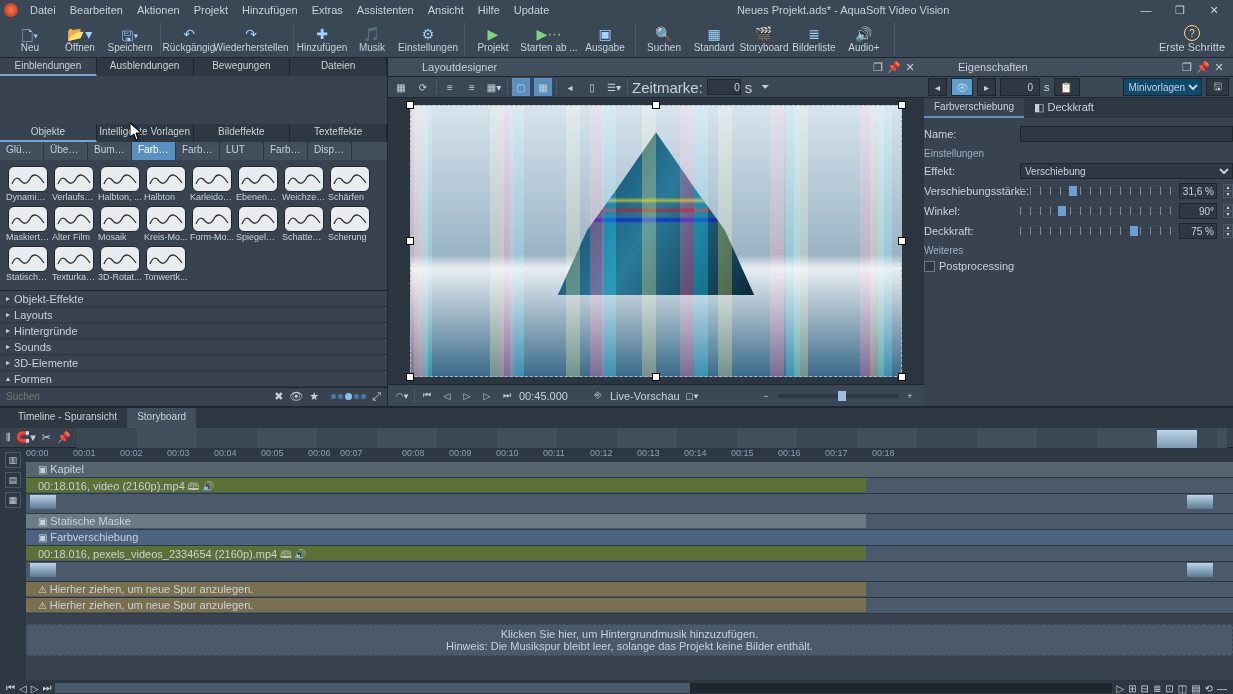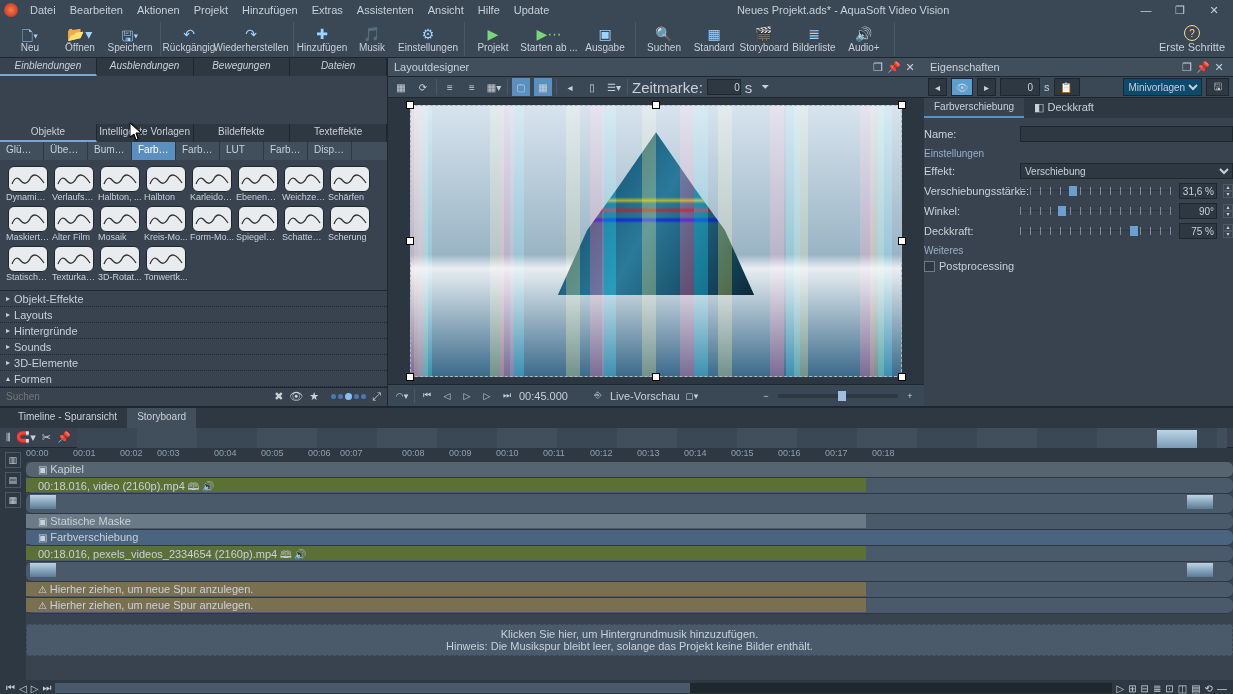--- a/index.html
+++ b/index.html
@@ -16,21 +16,21 @@
 .ribbtn .ricon { font-size: 14px; height: 16px; color: #9fd3ff; }
 .ribbtn .lbl { font-size: 10px; }
 .ribgrp { display:flex; border-right:1px solid #4a5764; padding-right:4px; margin-right:4px;}
 .spacer { flex:1; }
 .helpbtn { display:flex; flex-direction:column; align-items:center; justify-content:center; width:70px; height:34px;}
 .helpbtn .hcir { width:16px;height:16px;border-radius:50%;border:1px solid #ffd78a;color:#ffd78a;display:flex;align-items:center;justify-content:center;font-size:10px;}
 
 .mainrow { display: flex; height: 348px; }
 .leftpanel { width: 388px; background: #38434f; display: flex; flex-direction: column; border-right: 1px solid #1e262e; }
 .tabs { display: flex; height: 18px; background: #2e3842; }
-.tabs .tab { flex:1; text-align:center; font-size:10px; padding:2px 0; border-right:1px solid #1e262e;font-style:italic;}
+.tabs .tab { flex:1; text-align:center; font-size:10px; padding:2px 0; border-right:1px solid #1e262e;}
 .tabs .tab.active { background:#38434f; border-bottom:2px solid #7aa6d6; }
 .subtabs { display: flex; height: 18px; background: #2e3842; margin-top: 48px; }
 .subtabs .tab { flex:1; text-align:center; font-size:10px; padding:2px 0; border-right:1px solid #1e262e;}
 .subtabs .tab.active { background:#38434f; border-bottom:2px solid #7aa6d6; }
 .cats { display:flex; height:18px; background:#414e5c; overflow:hidden;}
 .cats .cat { padding:2px 6px; font-size:10px; border-right:1px solid #2e3842; white-space:nowrap; overflow:hidden; text-overflow:ellipsis; flex-shrink:0; width:44px;}
 .cats .cat.active { background:#5a8fc2; color:#fff; }
 
 .thumbgrid { padding: 6px; display:flex; flex-wrap:wrap; gap:2px; align-content:flex-start; max-height:170px; overflow:hidden;}
 .thumb { width:44px; display:flex; flex-direction:column; align-items:center; }
@@ -42,21 +42,21 @@
 .acc { height:16px; display:flex; align-items:center; padding:0 6px; font-size:10px; border-bottom:1px dotted #1e262e;}
 .acc .tri { margin-right:4px; font-size:8px;}
 .search { height:18px; display:flex; align-items:center; padding:0 6px; border-top:1px solid #1e262e;}
 .search input { background:transparent; border:none; color:#97a6b4; font-size:10px; width:120px;}
 .search .sicons { margin-left:auto; display:flex; gap:6px; }
 .zoomdots { display:flex; gap:2px; align-items:center; margin-left:6px;}
 .zoomdots .zd { width:5px;height:5px;border-radius:50%;background:#4a7ab0; }
 
 .midpanel { width:536px; background:#38434f; display:flex; flex-direction:column;}
 .panehead { height:18px; background:#414e5c; display:flex; align-items:center; padding:0 6px; font-size:10px;}
-.panehead .phtitle { flex:1; }
+.panehead .phtitle { flex:1;margin-left:28px; }
 .panehead .phbtn { width:16px; text-align:center; }
 .designtb { height:22px; background:#3a4754; border-top:1px solid #1e262e; border-bottom:1px solid #1e262e; display:flex; align-items:center; padding:0 4px; gap:4px;}
 .designtb .dtb { width:18px; height:18px; display:flex;align-items:center;justify-content:center; border:1px solid transparent; font-size:10px;}
 .designtb .dtb.on { background:#5a8fc2; }
 .designtb .sep { width:1px; height:16px; background:#4a5764;}
 .designtb .dlbl { font-size:15px; }
 .designtb input.dnum { width:34px; height:16px; background:#2e3842; border:1px solid #1e262e; color:#c8d0d8; font-size:10px; text-align:right;}
 .canvas { flex:1; background:#2b3640; display:flex; align-items:center; justify-content:center; position:relative;}
 .canvasinner { width:500px; height:280px; position:relative; }
 .imgarea { position:absolute; inset:4px; border:1px dashed #b0b8c0; }
@@ -120,21 +120,21 @@
 .tltools { height:20px; display:flex; align-items:center; gap:6px; padding:0 6px; border-bottom:1px solid #1e262e;}
 .tltools .tlt { font-size:11px; }
 .tlstrip { flex:1; height:20px; background:repeating-linear-gradient(90deg,#3a4754 0 60px,#414e5c 60px 120px); position:relative;}
 .tlstrip .tstart { position:absolute; right:30px; top:2px; width:40px;height:18px; background:linear-gradient(#bcd4e6,#7a9ab4);}
 .tlbody { flex:1; display:flex; }
 .tlside { width:26px; background:#2e3842; display:flex;flex-direction:column; gap:4px; padding-top:4px; align-items:center;}
 .tlside .sb { width:16px;height:16px; border:1px solid #4a5764; font-size:9px; display:flex;align-items:center;justify-content:center;}
 .tlmain { flex:1; overflow:hidden; position:relative;}
 .ruler { height:14px; background:#2e3842; display:flex; position:relative;}
 .ruler .rt { position:absolute; font-size:9px; color:#8aa0b4; top:0;}
-.track { height:16px; background:#4a5a6a; border-bottom:1px solid #2e3842; position:relative; font-size:10px;border-radius:6px;}
+.track { height:16px; background:#4a5a6a; border-bottom:1px solid #2e3842; position:relative; font-size:10px;}
 .track.chap { background:#566470; }
 .track .bar { position:absolute; top:0; bottom:1px; background:#7a8a56; }
 .track .bar.eff { background:#6a7a86; }
 .track .bar.hint { background:#7a7050; }
 .track .txt { position:absolute; left:12px; top:1px; font-size:10px; }
 .track .thm { position:absolute; width:26px; height:14px; top:1px; background:linear-gradient(#bcd4e6,#5a7a94);}
 .musicdrop { height:32px; background:#4a5a6a; border:1px dashed #3a4754; display:flex;flex-direction:column;align-items:center;justify-content:center; font-size:10px; color:#9ab0c4; margin-top:10px;}
 .tlbottom { height:16px; background:#2e3842; display:flex; align-items:center; padding:0 6px; gap:4px;}
 .tlbottom .nb { font-size:10px; }
 .tlbottom .scroll { flex:1; height:10px; background:#1e262e; position:relative;}
@@ -646,21 +646,21 @@
     <div class="tlside">
       <div class="sb">▥</div>
       <div class="sb">▤</div>
       <div class="sb">▦</div>
     </div>
     <div class="tlmain">
       <div class="ruler" id="ruler">
           <span class="rt" style="left: 0px;">00:00</span>
           <span class="rt" style="left: 47px;">00:01</span>
           <span class="rt" style="left: 94px;">00:02</span>
-          <span class="rt" style="left: 131px;">00:03</span>
+          <span class="rt" style="left: 141px;">00:03</span>
           <span class="rt" style="left: 188px;">00:04</span>
           <span class="rt" style="left: 235px;">00:05</span>
           <span class="rt" style="left: 282px;">00:06</span>
           <span class="rt" style="left: 314px;">00:07</span>
           <span class="rt" style="left: 376px;">00:08</span>
           <span class="rt" style="left: 423px;">00:09</span>
           <span class="rt" style="left: 470px;">00:10</span>
           <span class="rt" style="left: 517px;">00:11</span>
           <span class="rt" style="left: 564px;">00:12</span>
           <span class="rt" style="left: 611px;">00:13</span>

